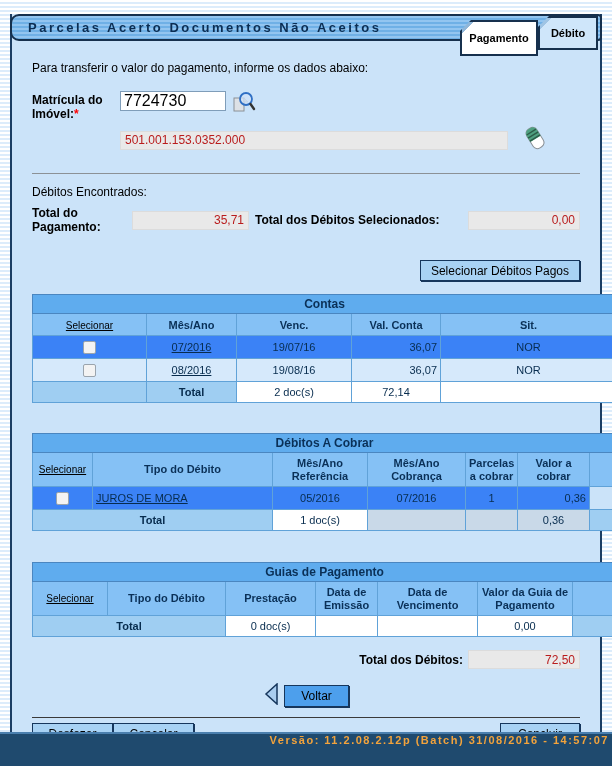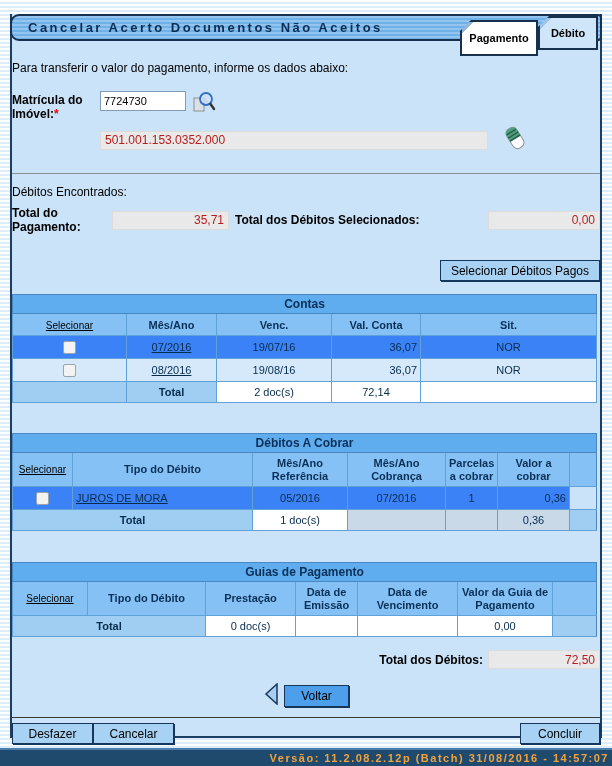--- a/index.html
+++ b/index.html
@@ -34,30 +34,30 @@
   }
   .tab-pagamento {
     top: 6px; right: 62px; width: 78px; height: 36px; z-index: 3;
     background: linear-gradient(135deg, #8fb6d9 0 8px, #ffffff 8px);
   }
   .tab-debito {
     top: 2px; right: 2px; width: 60px; height: 34px; z-index: 2;
     background: linear-gradient(135deg, #9fc4e4 0 8px, #cfe6fa 8px);
   }
   
-  .content { padding: 0 0; }
+  .content { padding: 0 20px; }
   .intro { font-size: 12px; margin: 20px 0 0 0; }
   
   .matricula-row { display: flex; margin-top: 16px; }
   .matricula-label { width: 88px; font-size: 12px; font-weight: bold; line-height: 14px; padding-top: 2px; }
   .req { color: #ff0000; }
   .matricula-fields { flex: 1; }
   .input-line { display: flex; align-items: flex-start; }
   .matricula-input {
-    width: 86px; height: 20px; border: 1px solid #7f9db9; font-size: 11px;
+    width: 106px; height: 20px; border: 1px solid #7f9db9; font-size: 16px;
     padding: 0 3px; font-family: "Liberation Sans", sans-serif;
   }
   .icon-btn { background: none; border: none; cursor: pointer; padding: 0; margin-left: 6px; }
   .gray-field {
     background: #e9e9e9; border: 1px solid #dcdcdc; height: 19px; font-size: 12px;
     display: flex; align-items: center; justify-content: flex-end; padding: 0 4px; color: #b91c1c;
   }
   .gray-field.left { justify-content: flex-start; }
   .inscricao-line { display: flex; align-items: center; margin-top: 5px; }
   .inscricao-field { width: 388px; }
@@ -115,34 +115,34 @@
   .total-debitos-line { display: flex; align-items: center; justify-content: flex-end; margin-top: 13px; }
   .td-field { width: 112px; margin-left: 5px; }
   .voltar-line { display: flex; align-items: center; justify-content: center; margin-top: 14px; gap: 5px; }
   .bottom-hr { border: none; border-top: 1px solid #3a3a3a; margin: 8px 0 0 0; }
   .bottom-btns { display: flex; gap: 0; margin-top: 5px; }
   .btn-desfazer { width: 81px; }
   .btn-cancelar { width: 81px; }
   .btn-concluir { width: 80px; margin-left: auto; }
   
   .version-bar {
-    position: absolute; left: 0; bottom: 0; width: 612px; height: 18px;
+    position: absolute; left: 0; bottom: 0; width: 612px; height: 34px;
     background: #1f4a6e; border-top: 2px solid #4a7fae;
-    display: flex; align-items: center; justify-content: flex-end;
+    display: flex; justify-content: flex-end;
     font-size: 11px; font-weight: bold; letter-spacing: 1.5px; color: #f2a33c; padding-right: 3px;
     white-space: nowrap;
   }
 </style>
 </head>
 <body>
 
 <div class="frame">
 
   <div class="titlebar">
-    <span class="titlebar-text">Cancelar Acerto Documentos Não Aceitos</span>
+    <span class="titlebar-text">Parcelas Acerto Documentos Não Aceitos</span>
   </div>
   <div class="tab tab-pagamento">
     <span>Pagamento</span>
   </div>
   <div class="tab tab-debito">
     <span>Débito</span>
   </div>
 
   <div class="content">
 

